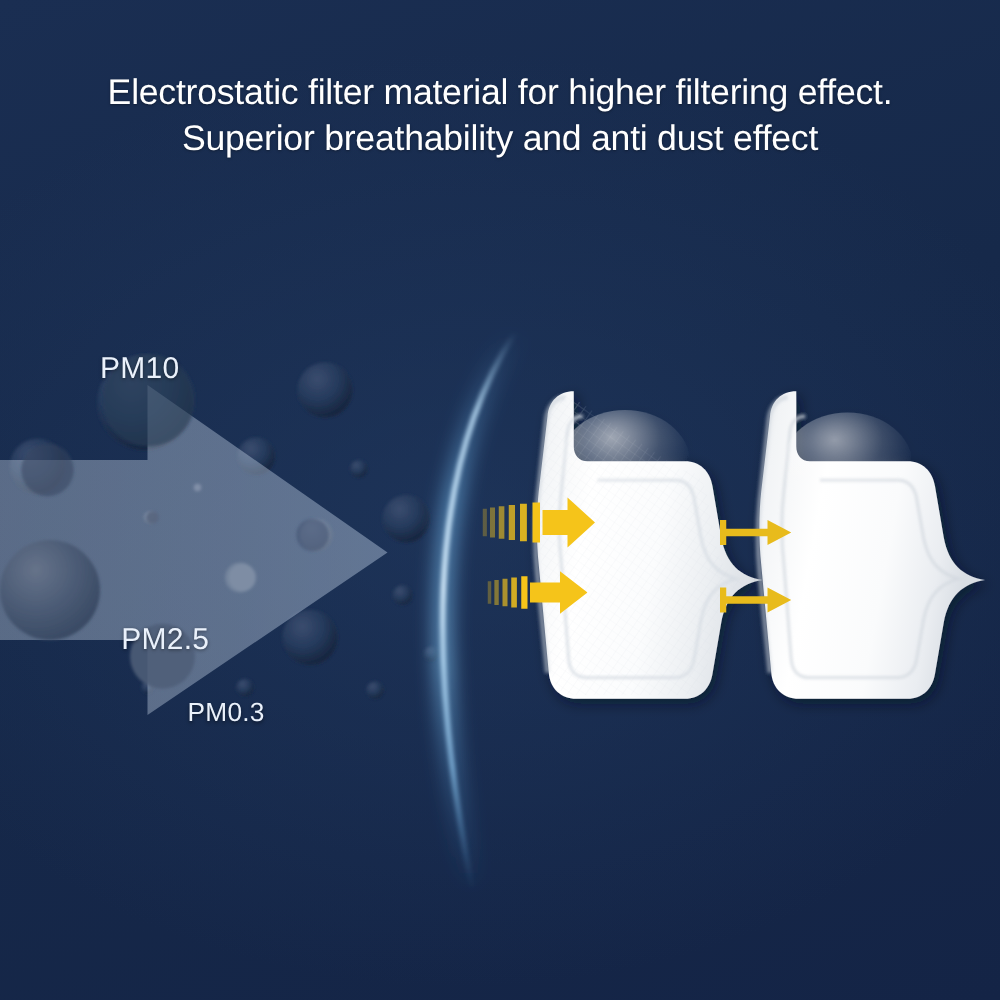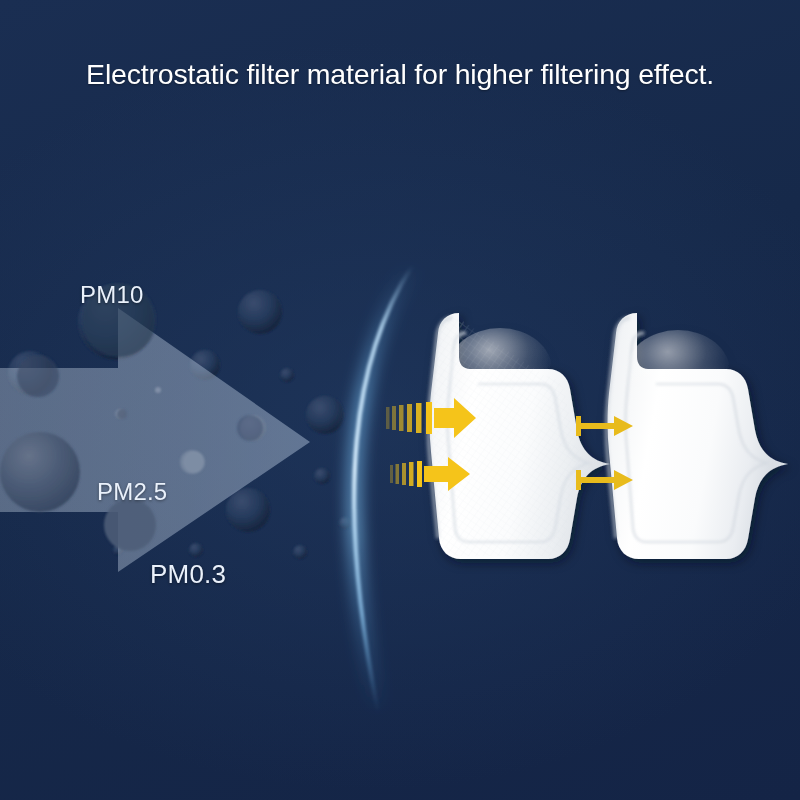--- a/index.html
+++ b/index.html
@@ -57,22 +57,22 @@
   .pm-label {
     position: absolute;
     color: #eaf1fb;
     font-size: 24px;
     font-weight: 400;
     letter-spacing: 0.2px;
     text-shadow: 0 1px 3px rgba(0,0,0,0.45);
     white-space: nowrap;
   }
   #pm10  { left: 80px;  top: 281px; }
-  #pm25  { left: 97px;  top: 478px; }
-  #pm03  { left: 150px; top: 559px; font-size: 26px; }
+  #pm25  { left: 97px;  top: 498px; }
+  #pm03  { left: 150px; top: 559px; font-size: 21px; }
 
   
   .arc {
     position: absolute;
     left: 320px;
     top: 260px;
     width: 140px;
     height: 460px;
     pointer-events: none;
   }
@@ -92,20 +92,21 @@
 </style>
 </head>
 <body>
 
 <div id="stage">
 
   <div class="bg-wash"></div>
 
   <div class="headline">
     <span class="l1">Electrostatic filter material for higher filtering effect.</span>
+    <span class="l2">Superior breathability and anti dust effect</span>
   </div>
 
   <div class="field">
     <svg width="380" height="380" viewBox="0 0 380 380" xmlns="http://www.w3.org/2000/svg">
       <defs>
         <radialGradient id="pDarkA" cx="38%" cy="32%" r="72%">
           <stop offset="0%" stop-color="#37486a"></stop>
           <stop offset="55%" stop-color="#253category"></stop>
           <stop offset="100%" stop-color="#16253f"></stop>
         </radialGradient>

